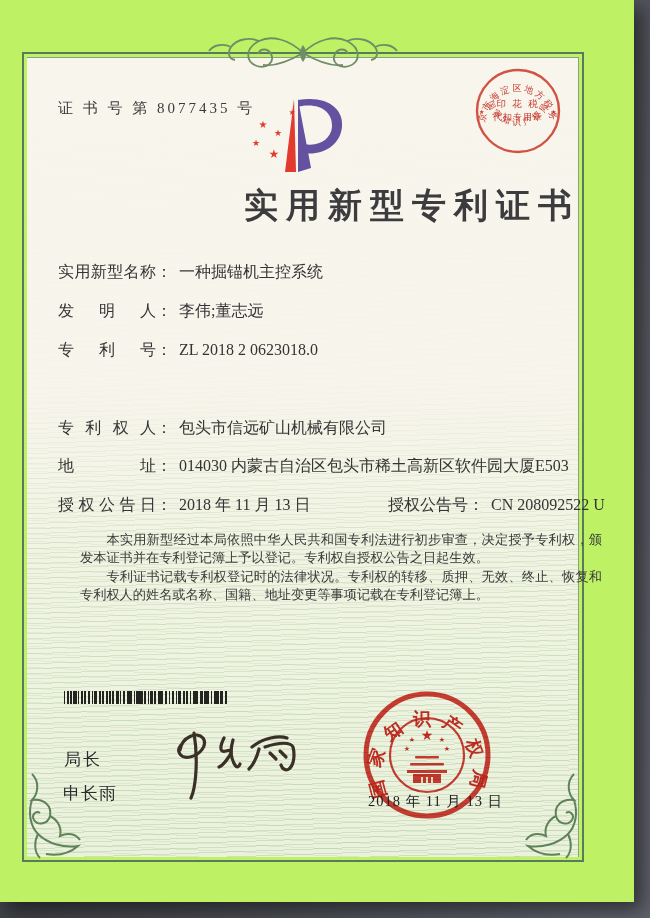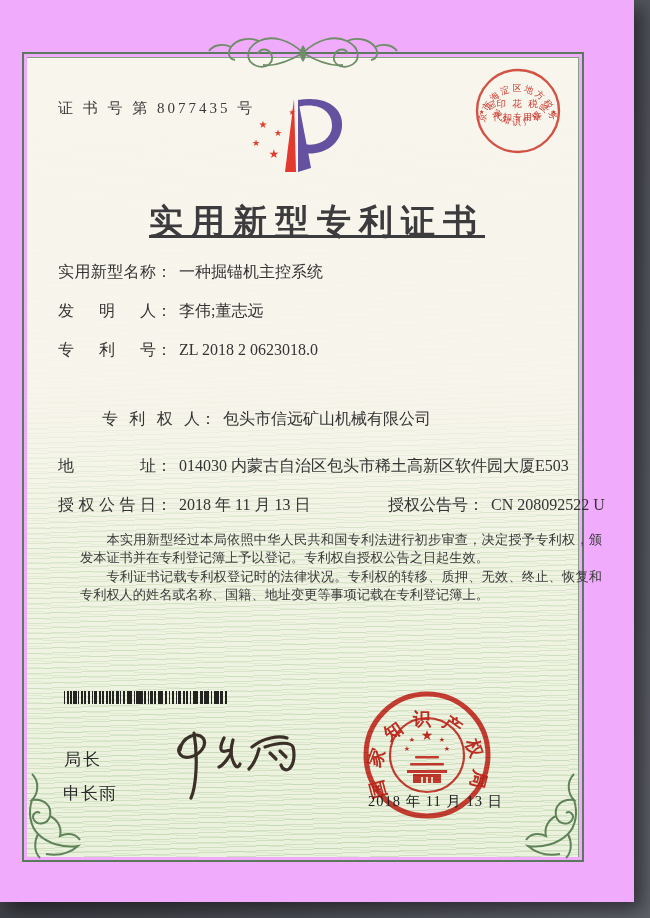--- a/index.html
+++ b/index.html
@@ -3,21 +3,21 @@
 <meta charset="utf-8">
 <style>
   html,body{margin:0;padding:0;}
   body{
     width:650px;height:918px;position:relative;overflow:hidden;
     background:linear-gradient(105deg,#35373d 0%,#45474e 45%,#60626b 100%);
     font-family:"Liberation Serif","DejaVu Serif",serif;
   }
   .paper{
     position:absolute;left:0;top:0;width:634px;height:902px;
-    background:#f0abfc;
+    background:#bef264;
     box-shadow:8px 8px 18px rgba(0,0,0,0.5);
   }
   
   .frame{
     position:absolute;left:22px;top:52px;width:558px;height:806px;
     border:2.5px solid #5a7a5e;
   }
   .frame::before{
     content:"";position:absolute;inset:3px;border:1px solid #86a184;
   }
@@ -27,22 +27,22 @@
     background:
       linear-gradient(180deg,rgba(248,245,236,1) 0%,rgba(248,245,236,0.95) 40%,rgba(240,244,228,0.25) 62%,rgba(236,243,222,0) 100%),
       repeating-linear-gradient(178deg,rgba(141,184,122,0.30) 0 1px,rgba(245,247,235,0) 1px 5px),
       repeating-linear-gradient(2.5deg,rgba(141,184,122,0.18) 0 1px,rgba(245,247,235,0) 1px 7px),
       linear-gradient(180deg,#f8f5ec 0%,#f0f3e2 70%,#eaf1dc 100%);
   }
   .cert-no{
     position:absolute;left:58px;top:99px;font-size:15px;letter-spacing:3px;color:#3a3a3a;white-space:nowrap;
   }
   .title{
-    position:absolute;left:22px;top:183px;width:558px;margin:16px;text-align:center;
-    font-size:34px;font-weight:600;letter-spacing:8px;color:#3c3c3e;text-decoration:underline;
+    position:absolute;left:22px;top:183px;width:558px;margin:0;text-align:right;
+    font-size:34px;font-weight:600;letter-spacing:8px;color:#3c3c3e;
   }
   .ornament{position:absolute;}
   .field-row{position:absolute;left:58px;font-size:16px;color:#343434;white-space:nowrap;}
   .field-row .lbl{display:inline-block;width:98px;text-align:justify;text-align-last:justify;}
   .field-row .colon{padding-right:7px;}
   .field-row .col2{position:absolute;left:302px;top:0;margin-left:28px;}
   .body-text{
     position:absolute;left:56px;top:531px;width:522px;
     font-size:13.2px;line-height:18.4px;color:#3a3a3a;text-align:justify;margin-left:24px;
   }
@@ -141,21 +141,21 @@
 
   <div class="field-row" style="top:262px;">
     <span class="lbl">实用新型名称</span><span class="colon">：</span><span class="val">一种掘锚机主控系统</span>
   </div>
   <div class="field-row" style="top:301px;">
     <span class="lbl">发 明 人</span><span class="colon">：</span><span class="val">李伟;董志远</span>
   </div>
   <div class="field-row" style="top:340px;">
     <span class="lbl">专 利 号</span><span class="colon">：</span><span class="val">ZL 2018 2 0623018.0</span>
   </div>
-  <div class="field-row" style="top:409px;margin-left:44px;">
+  <div class="field-row" style="top:418px;">
     <span class="lbl">专 利 权 人</span><span class="colon">：</span><span class="val">包头市信远矿山机械有限公司</span>
   </div>
   <div class="field-row" style="top:456px;">
     <span class="lbl">地 址</span><span class="colon">：</span><span class="val">014030  内蒙古自治区包头市稀土高新区软件园大厦E503</span>
   </div>
   <div class="field-row" style="top:495px;">
     <span class="lbl">授权公告日</span><span class="colon">：</span><span class="val">2018 年 11 月 13 日</span>
     <span class="col2">
       <span>授权公告号</span><span class="colon">：</span><span>CN 208092522 U</span>
     </span>

